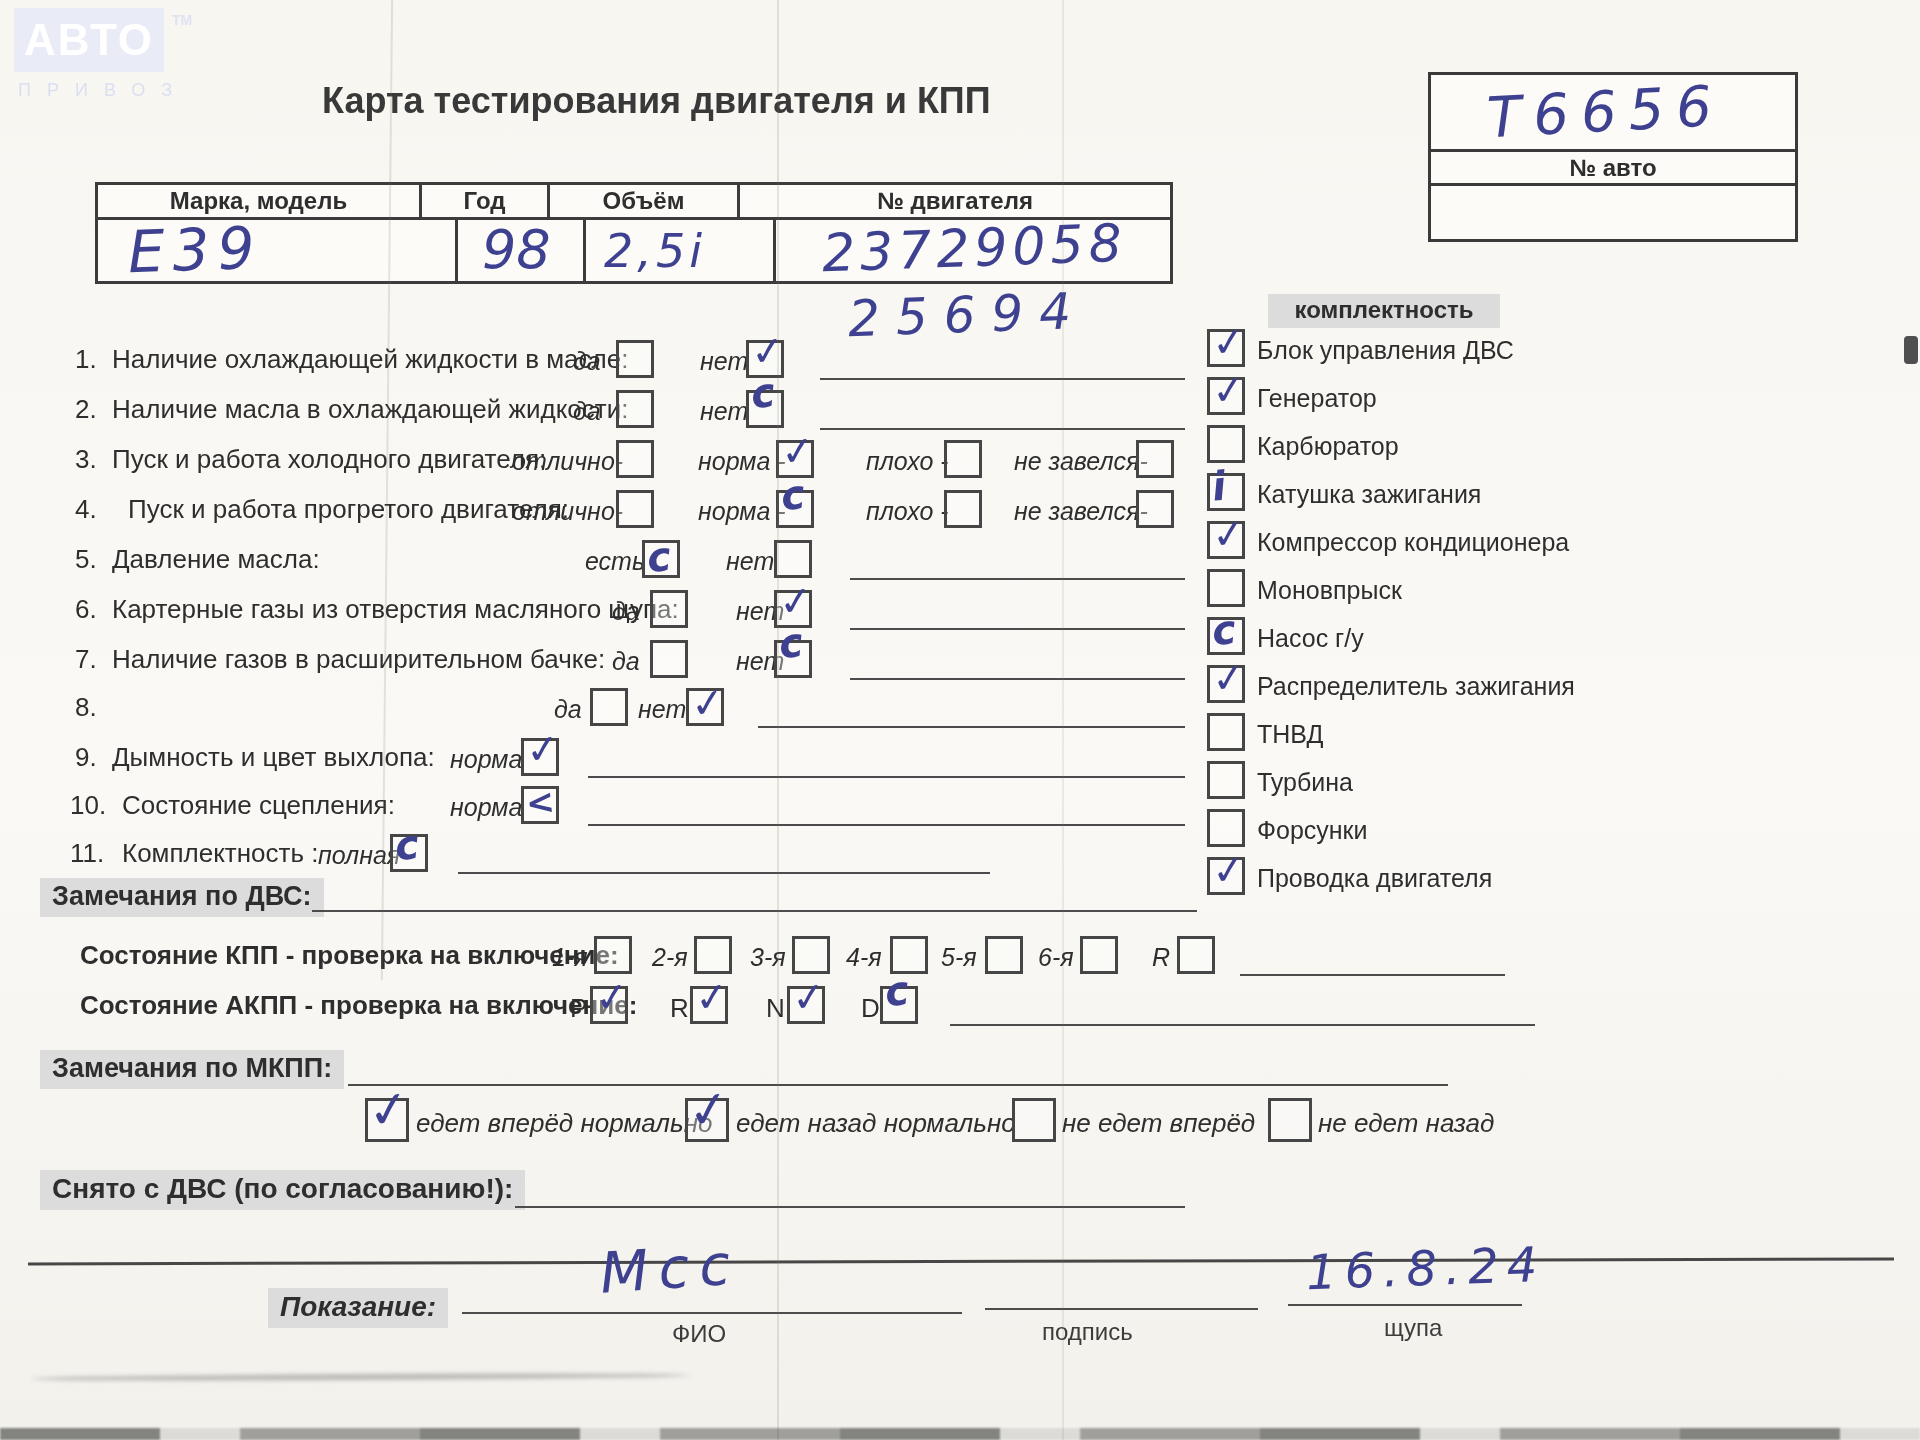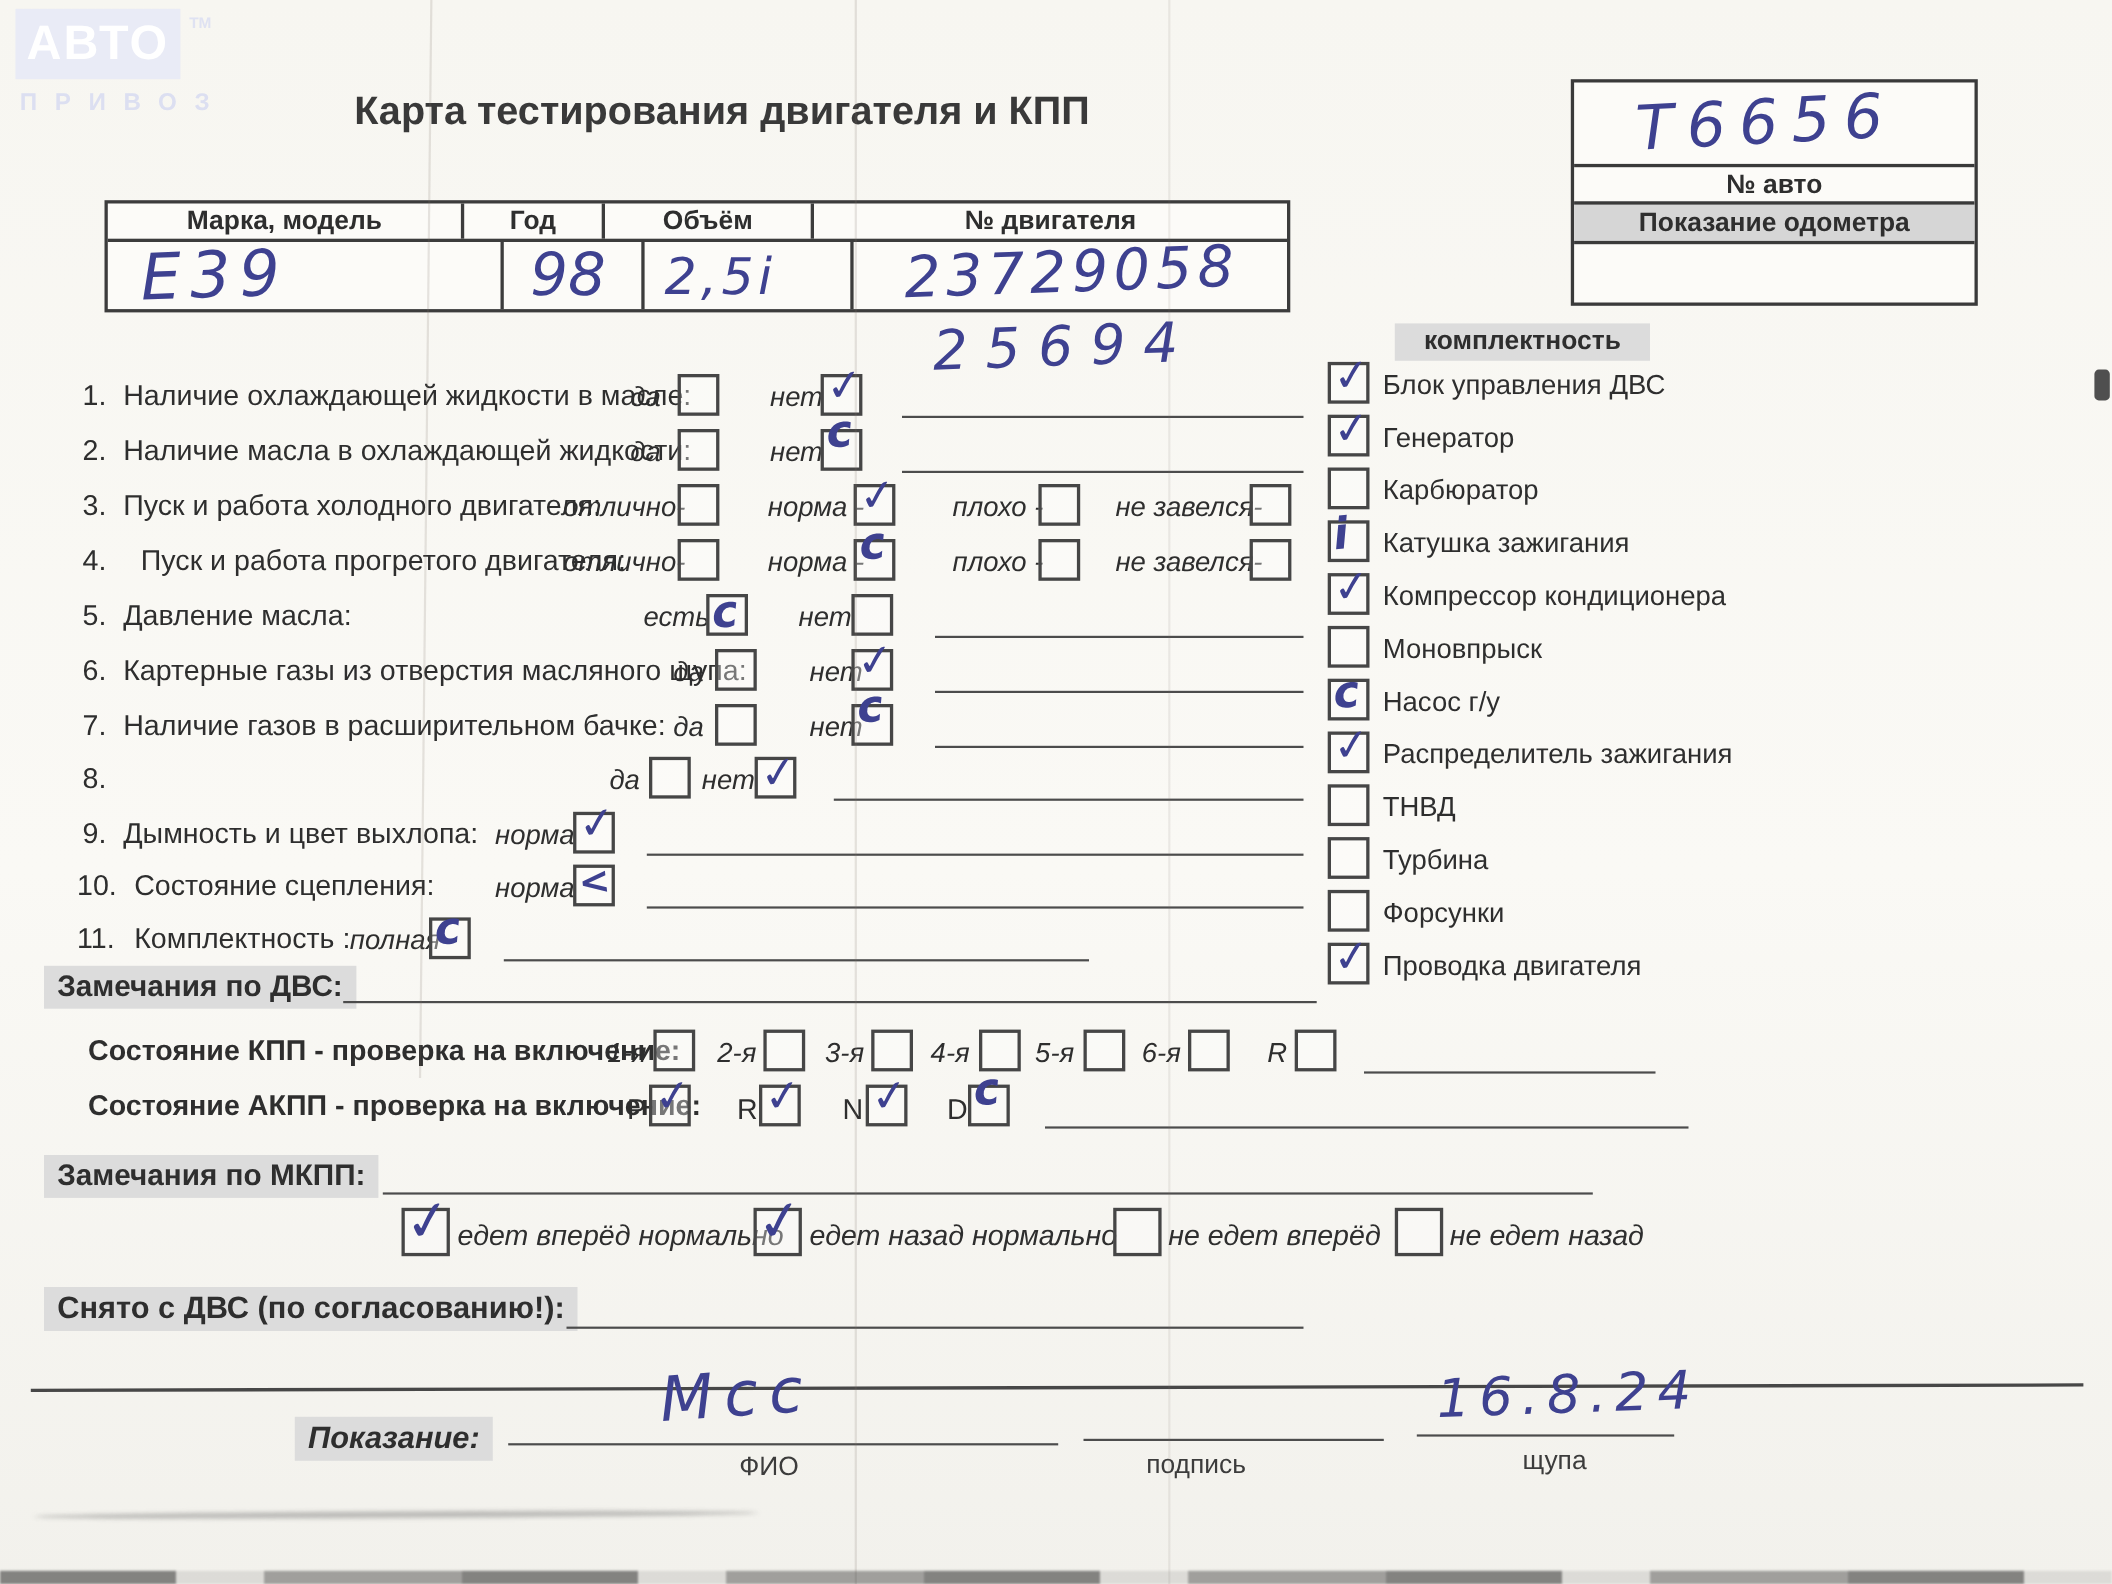--- a/index.html
+++ b/index.html
@@ -36,32 +36,31 @@
 <body>
 
 <div class="page">
 
   <div class="abs" style="left:14px;top:8px">
     <div style="position:relative">
       <div style="background:#e9ebf6;width:150px;height:64px;display:flex;align-items:center;justify-content:center">
         <span style="color:#ffffff;font-weight:bold;font-size:44px;letter-spacing:2px">АВТО</span>
       </div>
       <span style="position:absolute;left:158px;top:4px;color:#dfe2f2;font-size:14px;font-weight:bold">ТМ</span>
-      <div style="color:#dcdff1;font-weight:bold;font-size:22px;letter-spacing:16px;margin-top:8px;padding-left:4px">ПРИВОЗ</div>
+      <div style="color:#dcdff1;font-weight:normal;font-size:18px;letter-spacing:16px;margin-top:8px;padding-left:4px">ПРИВОЗ</div>
     </div>
   </div>
 
   <div class="abs b" style="left:322px;top:80px;font-size:36px;color:#393939;white-space:nowrap">Карта тестирования двигателя  и КПП</div>
 
   <div class="abs" style="left:1428px;top:72px;width:370px;border:3px solid #3a3a3a;background:#fcfbf8">
     <div style="position:relative;height:74px">
       <span class="ink" style="position:absolute;left:56px;top:4px;font-size:56px;letter-spacing:12px;transform:rotate(-3deg)">Т6656</span>
     </div>
     <div style="border-top:3px solid #3a3a3a;height:34px;text-align:center;font-weight:bold;font-size:24px;line-height:32px">№ авто</div>
-    <div style="border-top:3px solid #3a3a3a;height:36px;background:#d6d6d6;text-align:center;font-weight:bold;font-size:24px;line-height:34px">Показание одометра</div>
     <div style="border-top:3px solid #3a3a3a;height:56px" class="ink"></div>
   </div>
 
   <div class="abs" style="left:95px;top:182px;width:1078px;border:3px solid #3c3c3c;background:#fcfbf8">
     <div style="display:flex">
       <div class="vhc" style="width:324px">Марка, модель</div>
       <div class="vhc" style="width:128px">Год</div>
       <div class="vhc" style="width:190px">Объём</div>
       <div class="vhc" style="flex:1;border-right:none">№ двигателя</div>
     </div>

